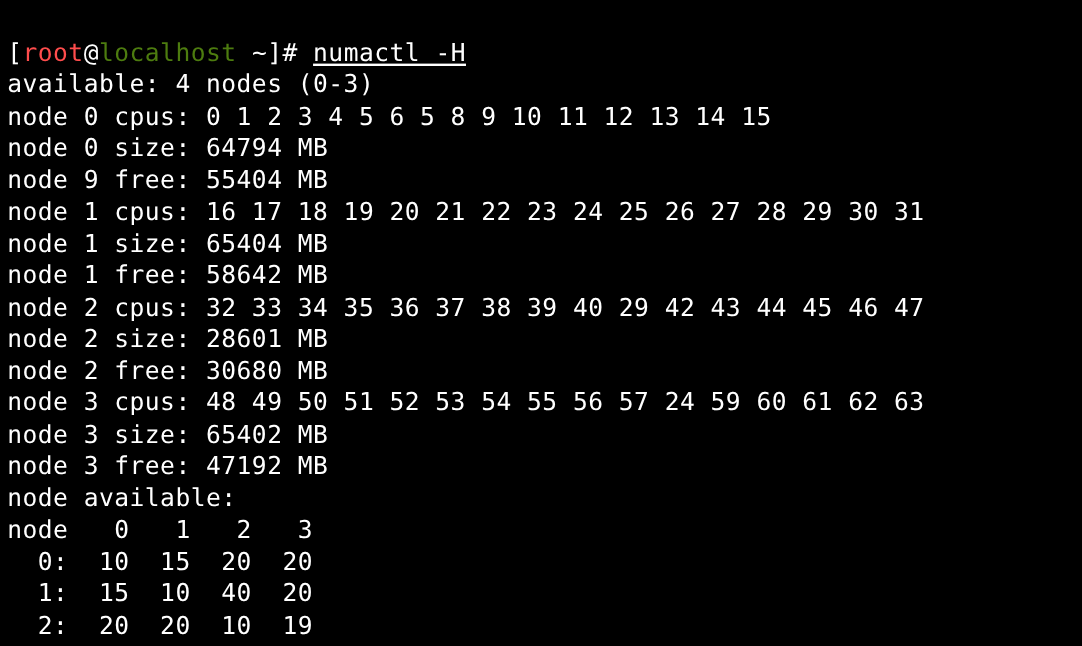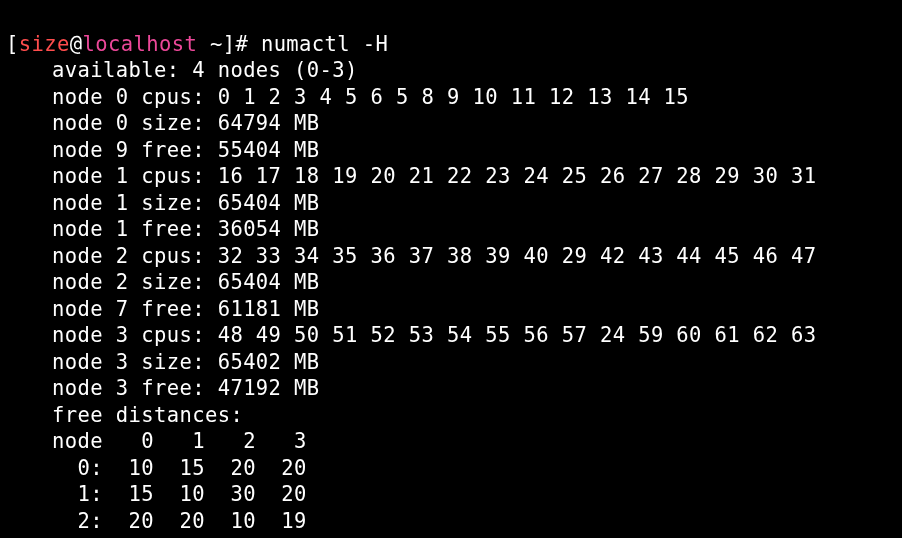--- a/index.html
+++ b/index.html
@@ -14,43 +14,43 @@
     font-family: "Consolas", "Menlo", "DejaVu Sans Mono", "Courier New", monospace;
     font-size: 20.5px;
     line-height: 26.5px;
     color: #ffffff;
     white-space: pre;
     padding: 4px 6px;
     letter-spacing: 0.4px;
   }
   .prompt-user      { color: #ff4d4d; }   
   .prompt-at        { color: #ffffff; }
-  .prompt-host      { color: #ec4899; }   
+  .prompt-host      { color: #4d7c0f; }   
   .prompt-path      { color: #ffffff; }
   .prompt-hash      { color: #ffffff; }
-  .cmd              { color: #ffffff; }
-  .out              { color: #ffffff; margin-left: 46px; }
+  .cmd              { color: #ffffff; text-decoration: underline; }
+  .out              { color: #ffffff; }
 </style>
 </head>
 <body>
 
 <div class="terminal">
-<span><span class="prompt-path">[</span><span class="prompt-user">size</span><span class="prompt-at">@</span><span class="prompt-host">localhost</span><span class="prompt-path"> </span><span class="prompt-path">~</span><span class="prompt-path">]</span><span class="prompt-hash"># </span><span class="cmd">numactl -H</span></span>
+<span><span class="prompt-path">[</span><span class="prompt-user">root</span><span class="prompt-at">@</span><span class="prompt-host">localhost</span><span class="prompt-path"> </span><span class="prompt-path">~</span><span class="prompt-path">]</span><span class="prompt-hash"># </span><span class="cmd">numactl -H</span></span>
 <span class="out">available: 4 nodes (0-3)</span>
 <span class="out">node 0 cpus: 0 1 2 3 4 5 6 5 8 9 10 11 12 13 14 15</span>
 <span class="out">node 0 size: 64794 MB</span>
 <span class="out">node 9 free: 55404 MB</span>
 <span class="out">node 1 cpus: 16 17 18 19 20 21 22 23 24 25 26 27 28 29 30 31</span>
 <span class="out">node 1 size: 65404 MB</span>
-<span class="out">node 1 free: 36054 MB</span>
+<span class="out">node 1 free: 58642 MB</span>
 <span class="out">node 2 cpus: 32 33 34 35 36 37 38 39 40 29 42 43 44 45 46 47</span>
-<span class="out">node 2 size: 65404 MB</span>
-<span class="out">node 7 free: 61181 MB</span>
+<span class="out">node 2 size: 28601 MB</span>
+<span class="out">node 2 free: 30680 MB</span>
 <span class="out">node 3 cpus: 48 49 50 51 52 53 54 55 56 57 24 59 60 61 62 63</span>
 <span class="out">node 3 size: 65402 MB</span>
 <span class="out">node 3 free: 47192 MB</span>
-<span class="out">free distances:</span>
+<span class="out">node available:</span>
 <span class="out">node   0   1   2   3</span>
 <span class="out">  0:  10  15  20  20</span>
-<span class="out">  1:  15  10  30  20</span>
+<span class="out">  1:  15  10  40  20</span>
 <span class="out">  2:  20  20  10  19</span>
 <span class="out">  3:  20  20  15  10</span>
 </div>
 
 </body></html>

